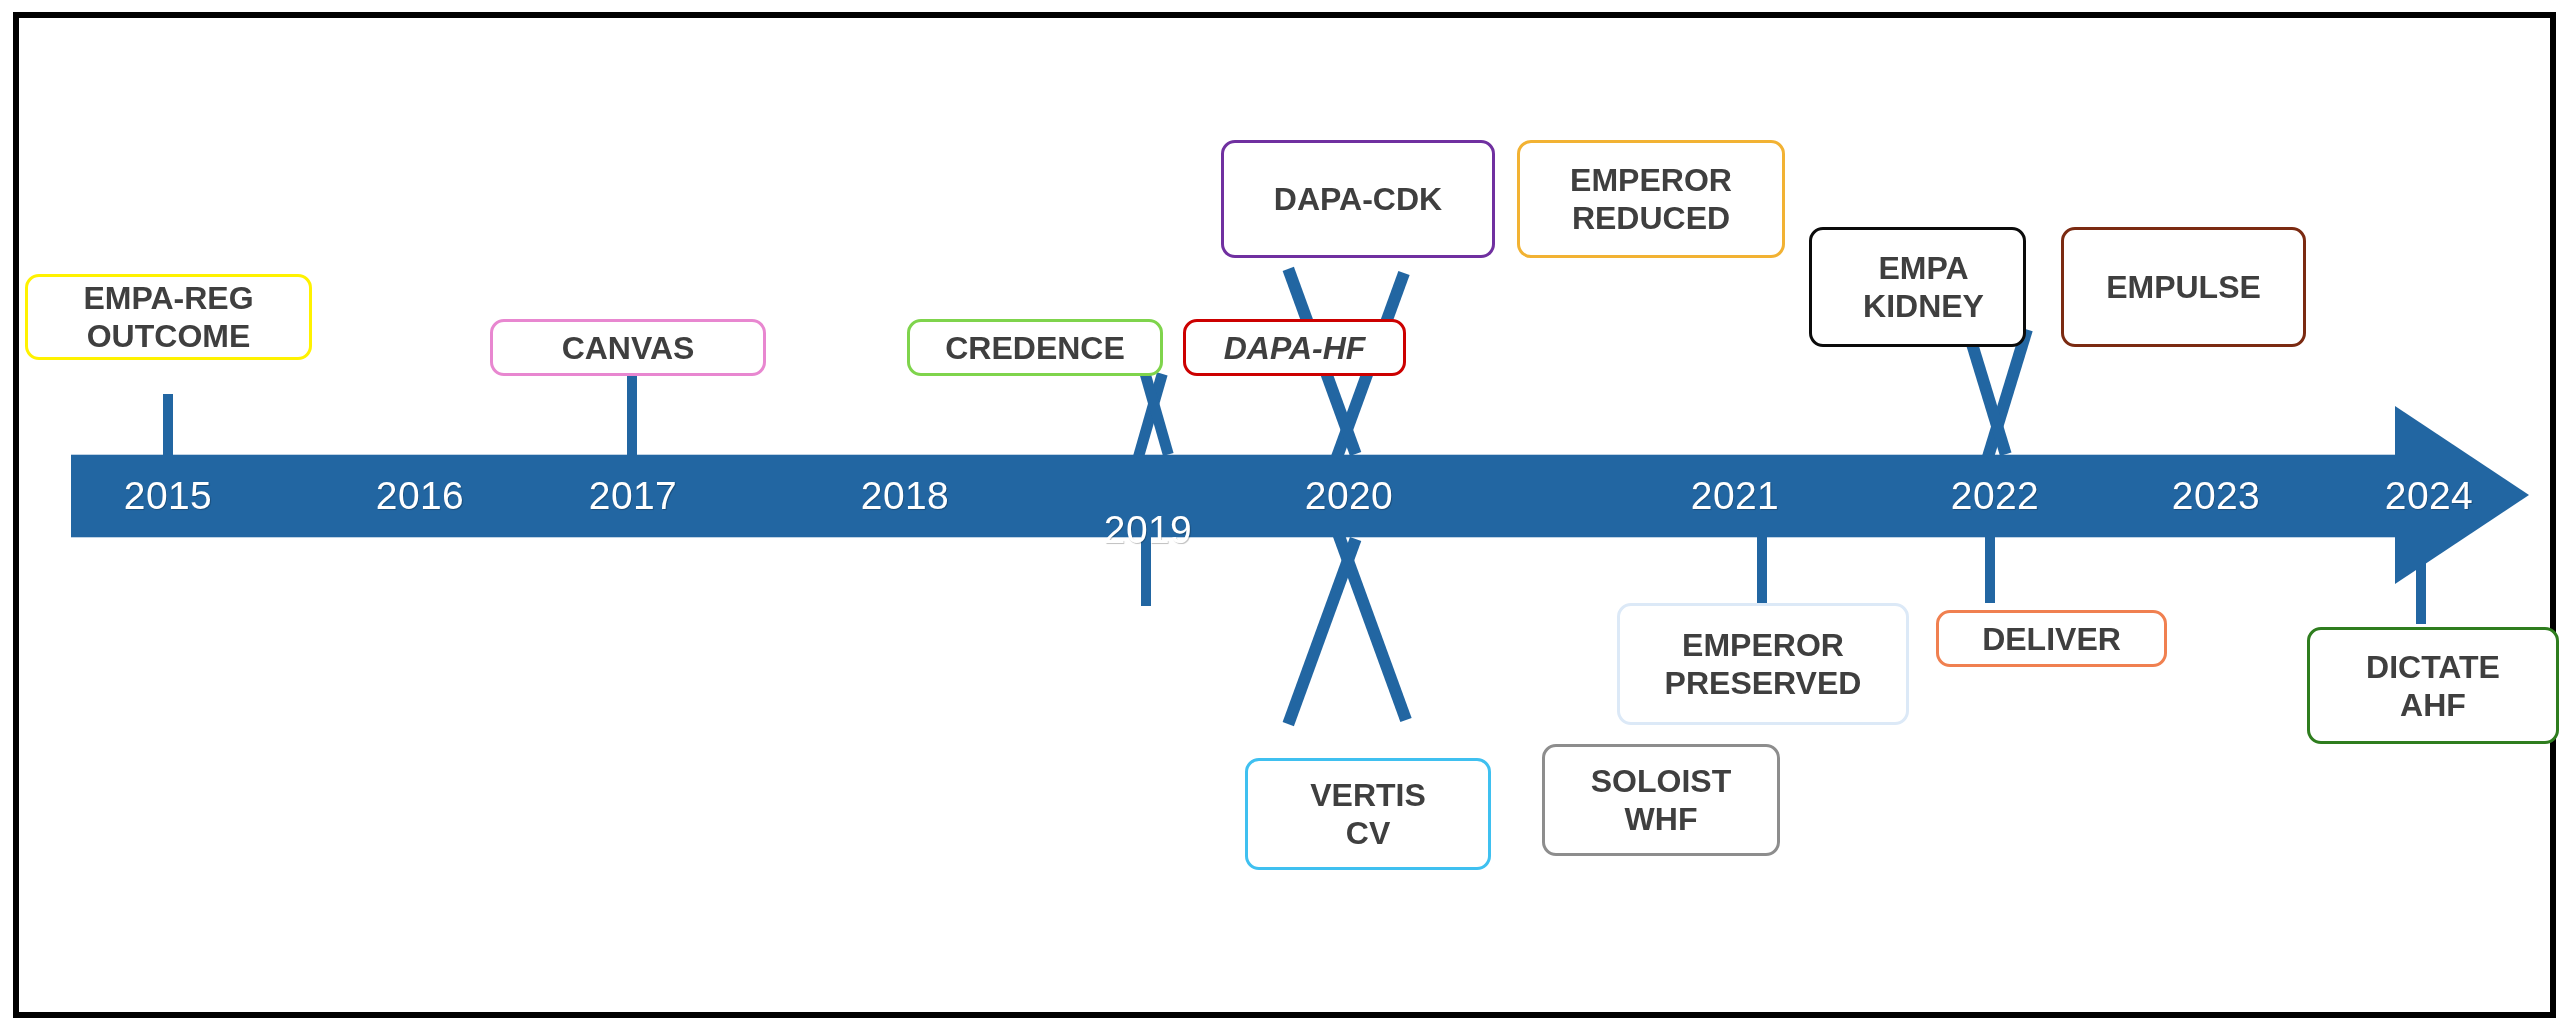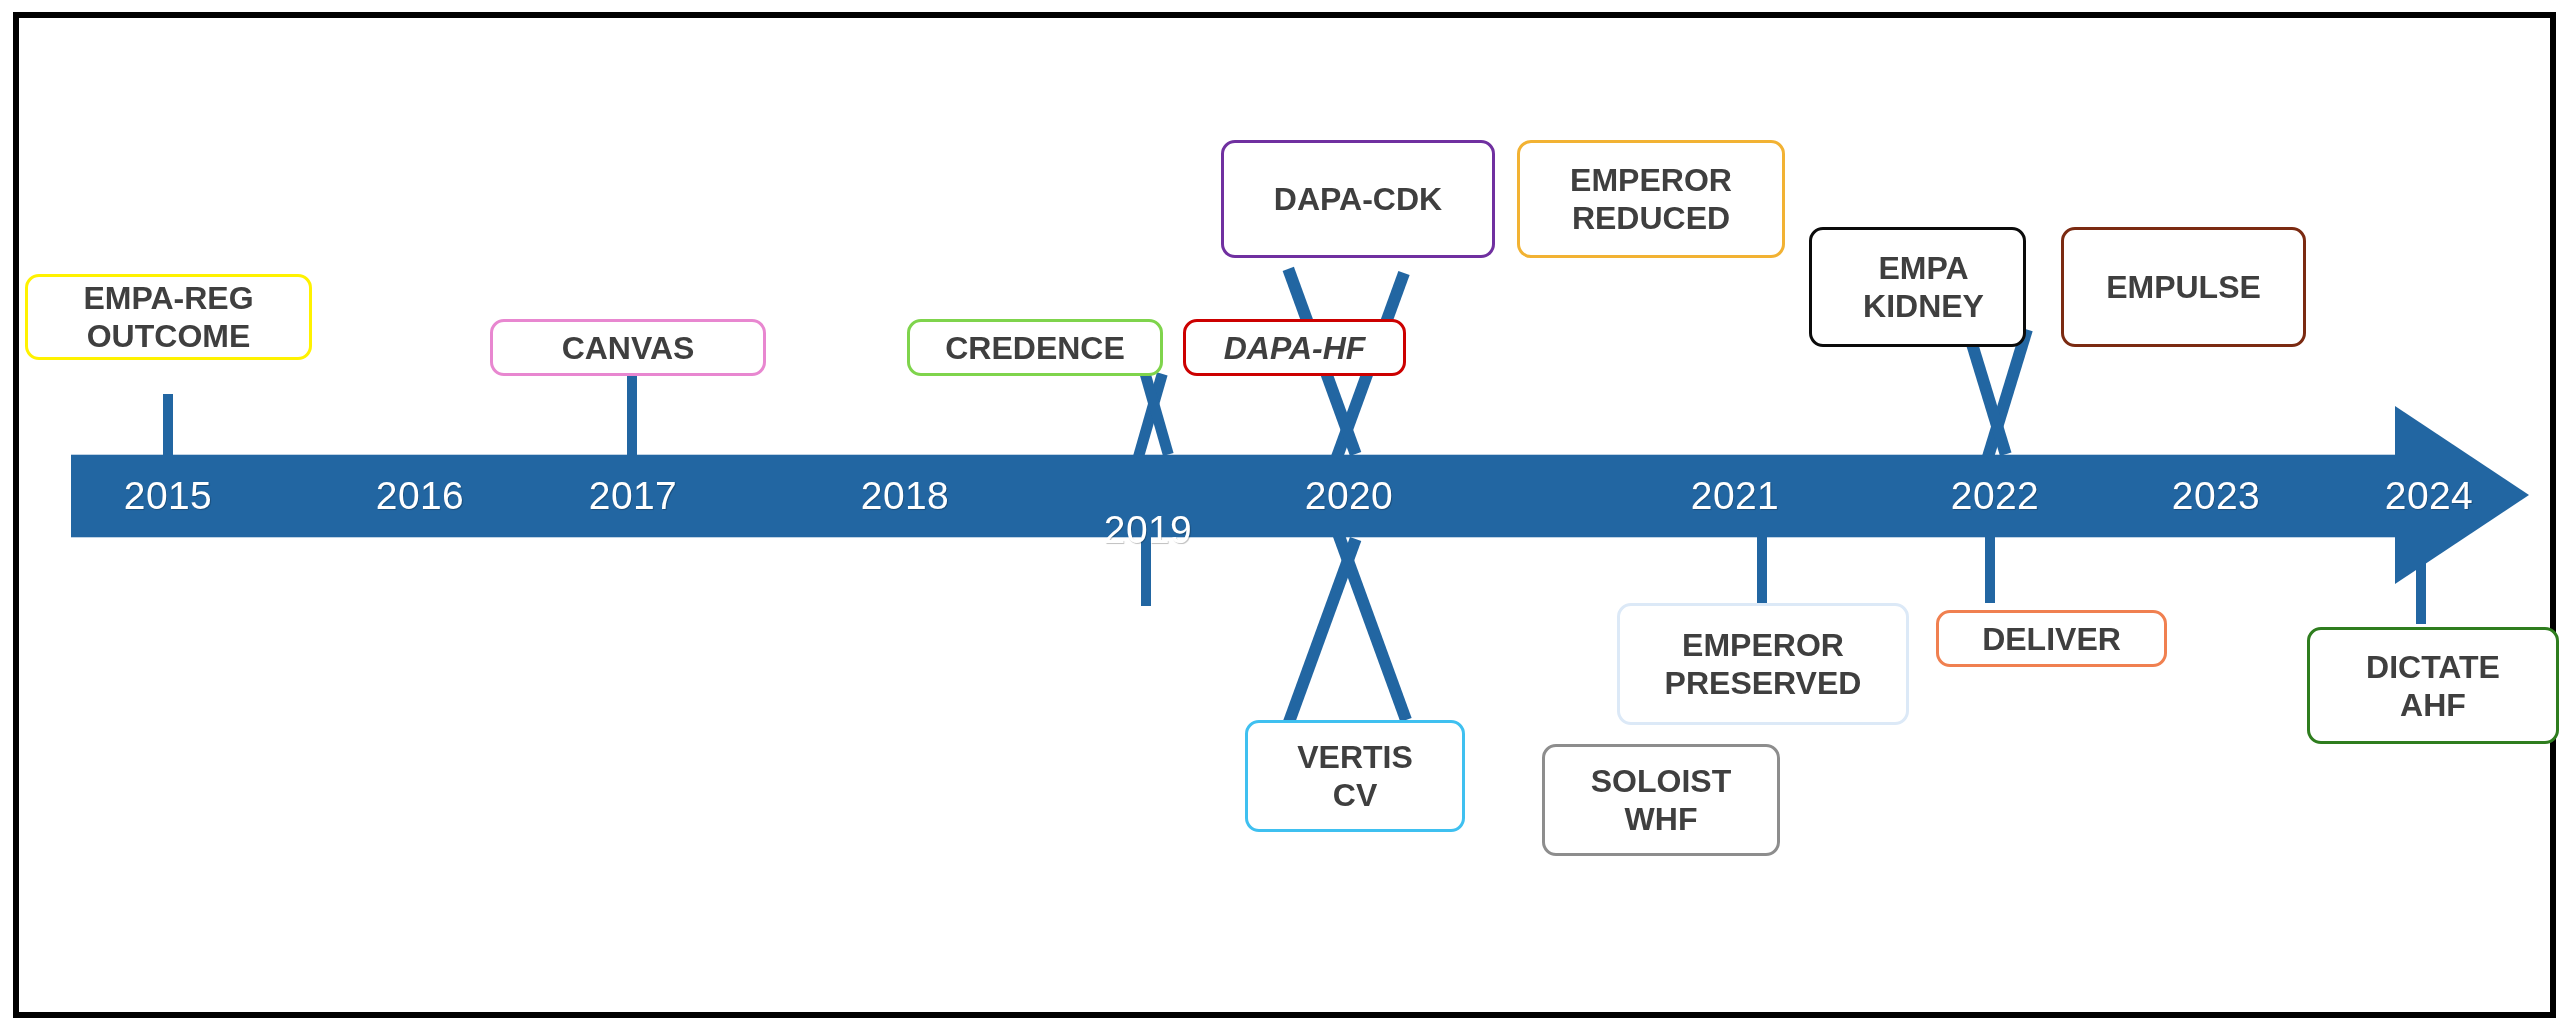--- a/index.html
+++ b/index.html
@@ -175,21 +175,21 @@
       <span>EMPA</span>
       <span>KIDNEY</span>
     </span>
   </div>
 
   <div class="box" style="left:2061px; top:227px; width:245px; height:120px; border-color:#7B2A11;">
     <span>EMPULSE</span>
   </div>
 
 
-  <div class="box" style="left:1245px; top:720px; width:220px; height:112px; border-color:#3FC0F0;justify-content:flex-end;">
+  <div class="box" style="left:1245px; top:758px; width:246px; height:112px; border-color:#3FC0F0;justify-content:flex-end;">
     <span>
       <span>VERTIS</span>
       <span>CV</span>
     </span>
   </div>
 
   <div class="box" style="left:1542px; top:744px; width:238px; height:112px; border-color:#8D8D8D;">
     <span>
       <span>SOLOIST</span>
       <span>WHF</span>

